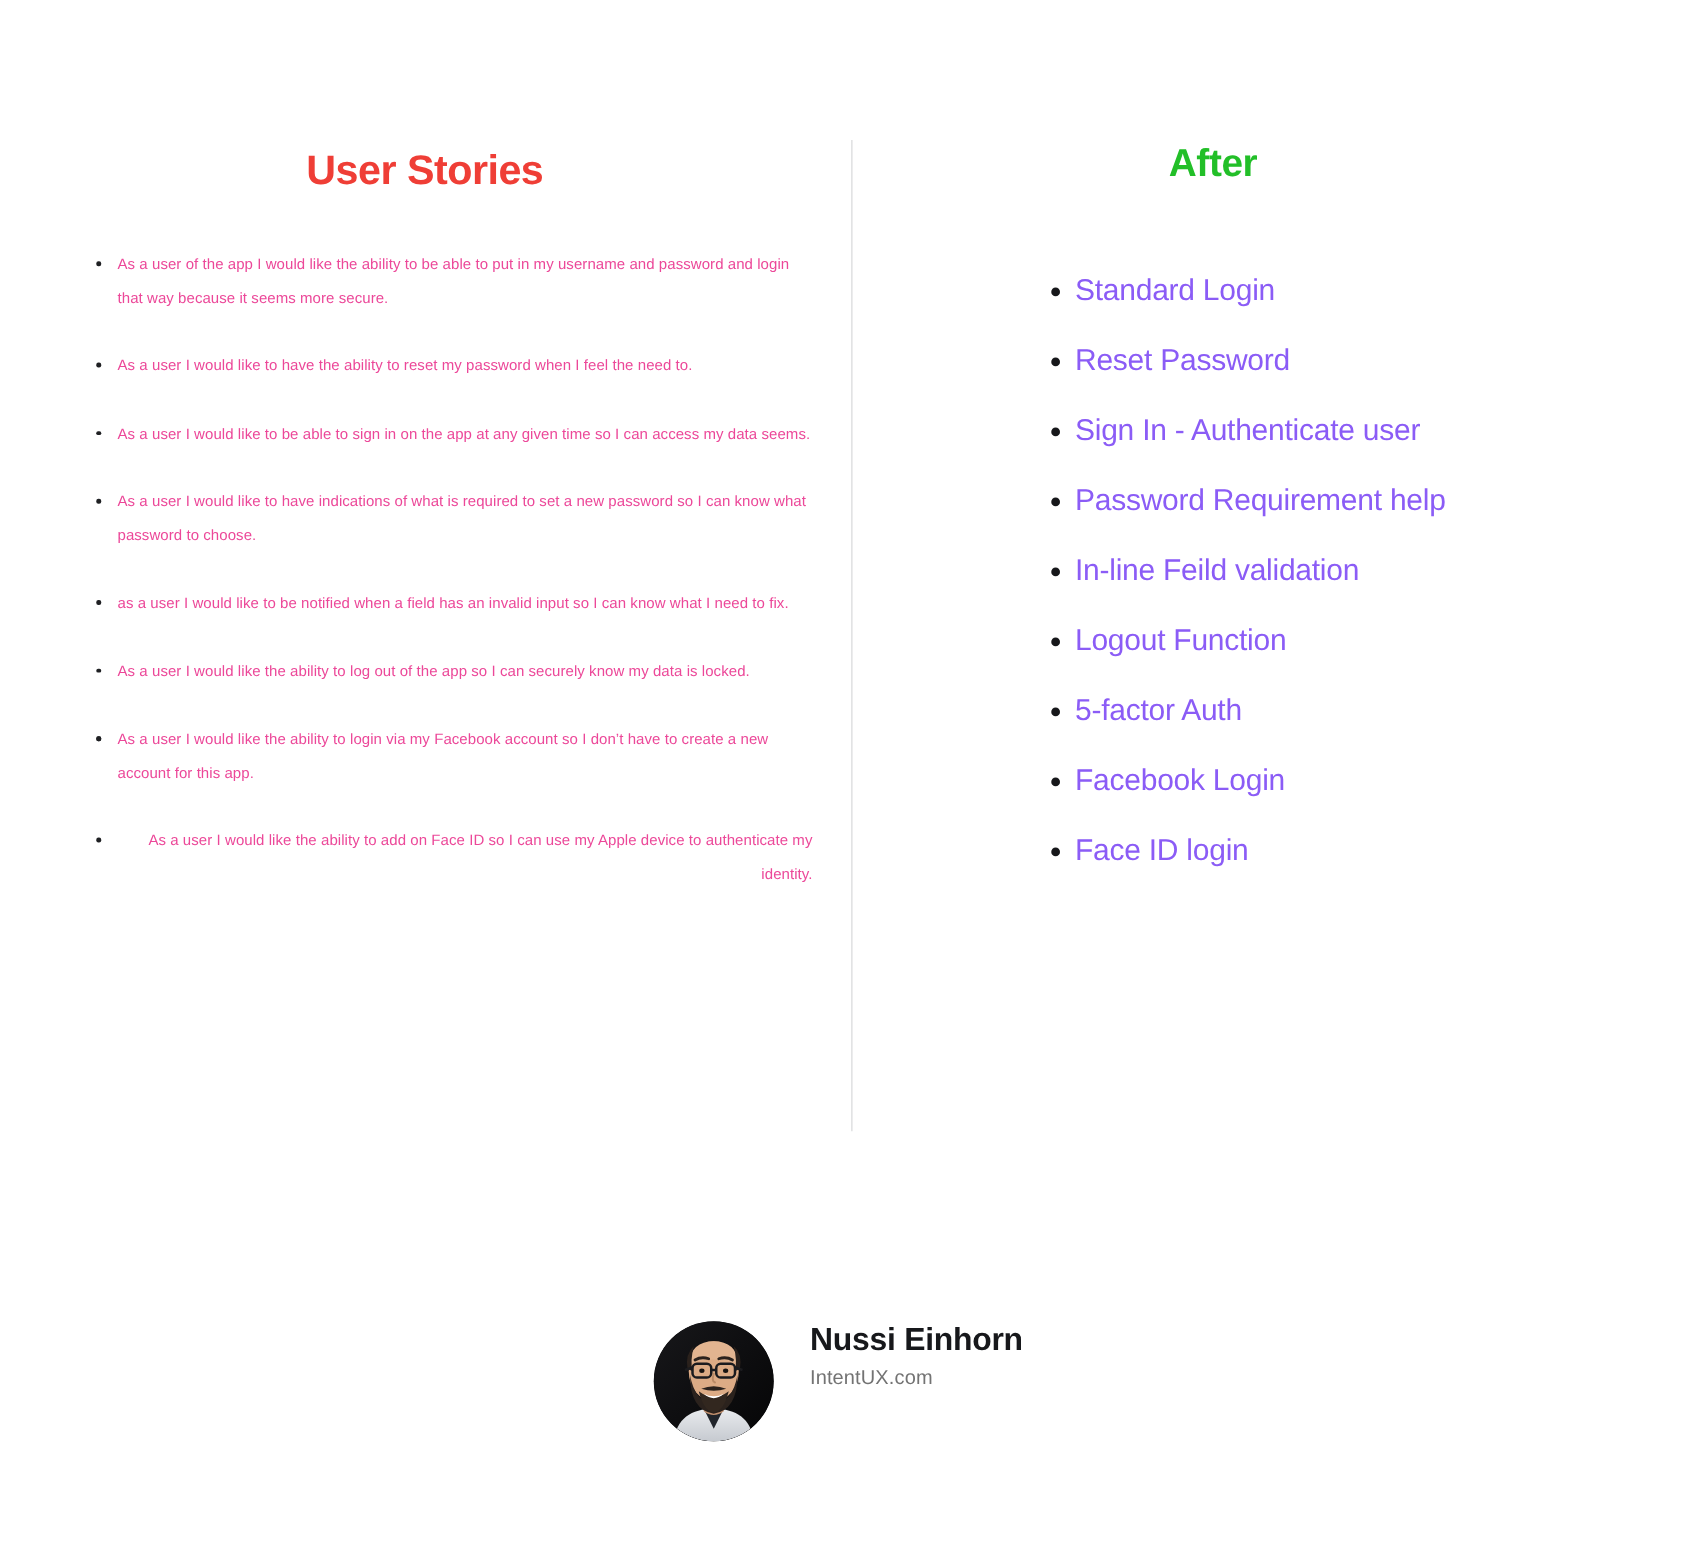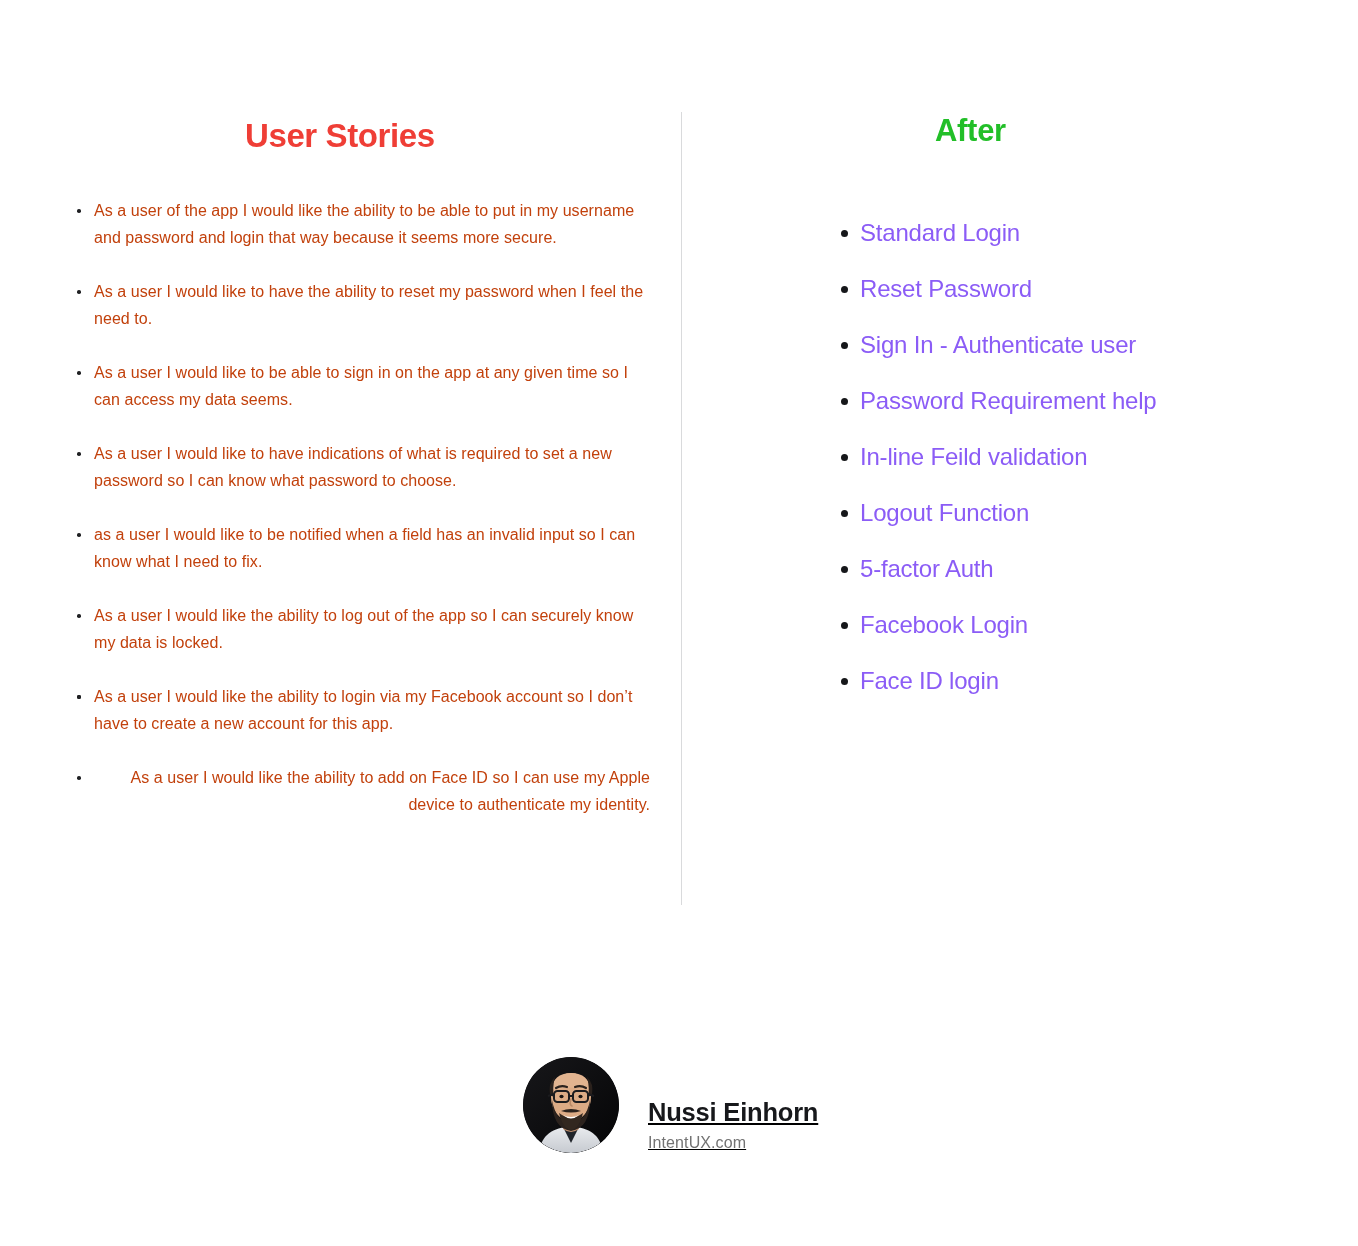--- a/index.html
+++ b/index.html
@@ -50,23 +50,23 @@
 
   ul.stories {
     list-style: none;
     margin: 0;
     padding: 0;
   }
   ul.stories > li {
     position: relative;
     padding-left: 24px;
     margin-bottom: 28px;
-    font-size: 16px;
+    font-size: 12px;
     line-height: 26.5px;
-    color: #c2410c;
+    color: #ec4899;
     letter-spacing: 0.05px;
   }
   ul.stories > li:last-child { margin-bottom: 0; text-align: right; }
   ul.stories > li .dot {
     position: absolute;
     left: 7px;
     top: 11px;
     width: 3.5px;
     height: 3.5px;
     border-radius: 50%;
@@ -116,22 +116,21 @@
     border-radius: 50%;
     background: #16171a;
   }
 
   
   .byline {
     position: absolute;
     left: 523px;
     top: 1057px;
     display: flex;
-    align-items: flex-end;
-    text-decoration: underline;
+    align-items: flex-start;
   }
   .avatar {
     width: 96px;
     height: 96px;
     border-radius: 50%;
     overflow: hidden;
     flex: 0 0 auto;
     background: #0c0c0e;
     position: relative;
   }

